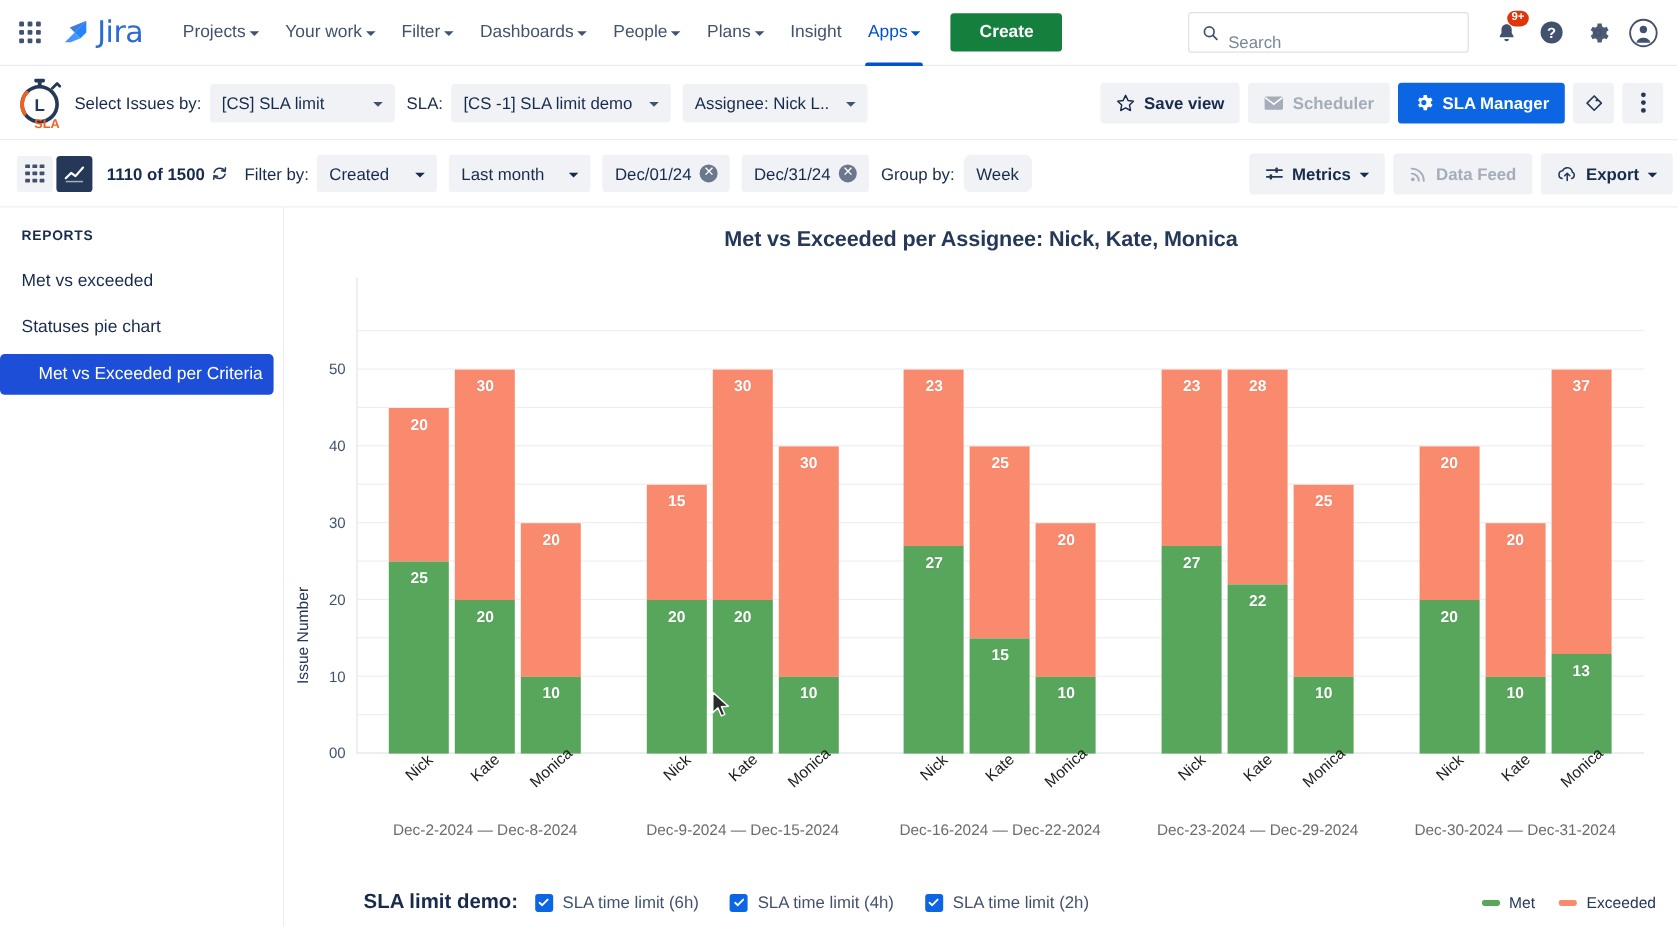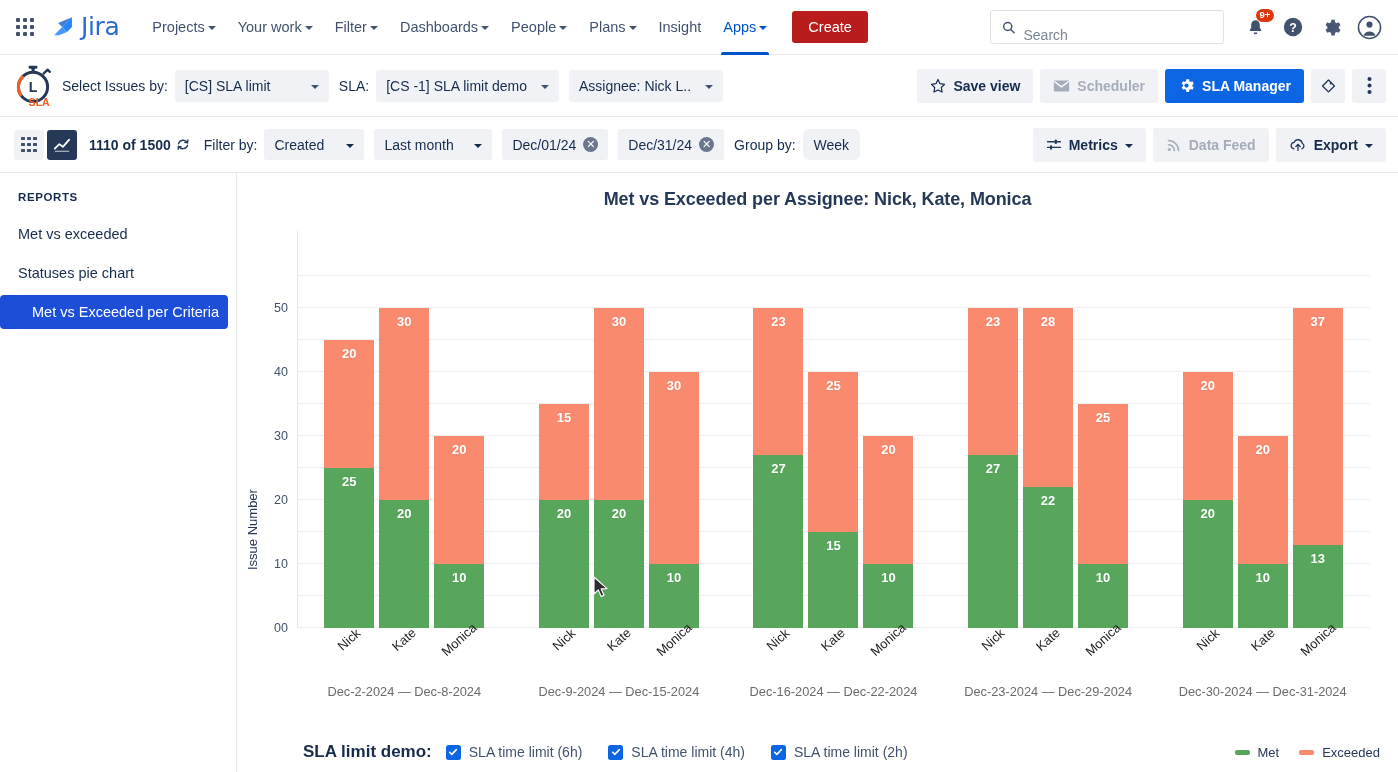--- a/index.html
+++ b/index.html
@@ -62,24 +62,24 @@
   .caret {
     width: 0; height: 0;
     border-left: 4px solid transparent;
     border-right: 4px solid transparent;
     border-top: 4.5px solid currentColor;
     display: inline-block;
     position: relative; top: 1px;
   }
 
   .create-btn {
-    background: #b91c1c; color: #fff;
-    font-size: 14.5px; font-weight: normal;
+    background: #15803d; color: #fff;
+    font-size: 14.5px; font-weight: bold;
     border: none; border-radius: 3px;
-    padding: 8px 16px; margin-left: 14px;
+    padding: 8px 24px; margin-left: 14px;
     cursor: pointer; white-space: nowrap;
   }
 
   .nav-right {
     margin-left: auto; display: flex; align-items: center; gap: 4px;
   }
   .searchbox {
     width: 234px; height: 34px;
     border: 1.5px solid #dfe1e6; border-radius: 3px;
     display: flex; align-items: center; gap: 8px;
@@ -134,21 +134,21 @@
     padding: 0 13px; cursor: pointer; white-space: nowrap;
     font-family: "Liberation Sans", sans-serif;
   }
   .tbtn.primary { background: #0c66e4; color: #fff; }
   .tbtn.disabled { color: #a5adba; cursor: default; background: #f0f2f5; }
   .tbtn.sq { padding: 0; width: 34px; justify-content: center; }
 
   
   #filter-bar {
     height: 56px; display: flex; align-items: center;
-    padding: 0 12px 0 14px;
+    padding: 0 4px 0 14px;
     border-bottom: 1px solid #e6e9ef; background: #fff;
   }
   .viewtoggle { display: flex; gap: 3px; margin-right: 12px; flex: none; }
   .vt {
     width: 30px; height: 30px; border-radius: 3px;
     display: flex; align-items: center; justify-content: center;
     cursor: pointer; background: #f0f2f5;
   }
   .vt.active { background: #253858; }
   .vt .g { display: grid; grid-template-columns: repeat(3,3.5px); grid-template-rows: repeat(3,3.5px); gap: 2.5px; }

